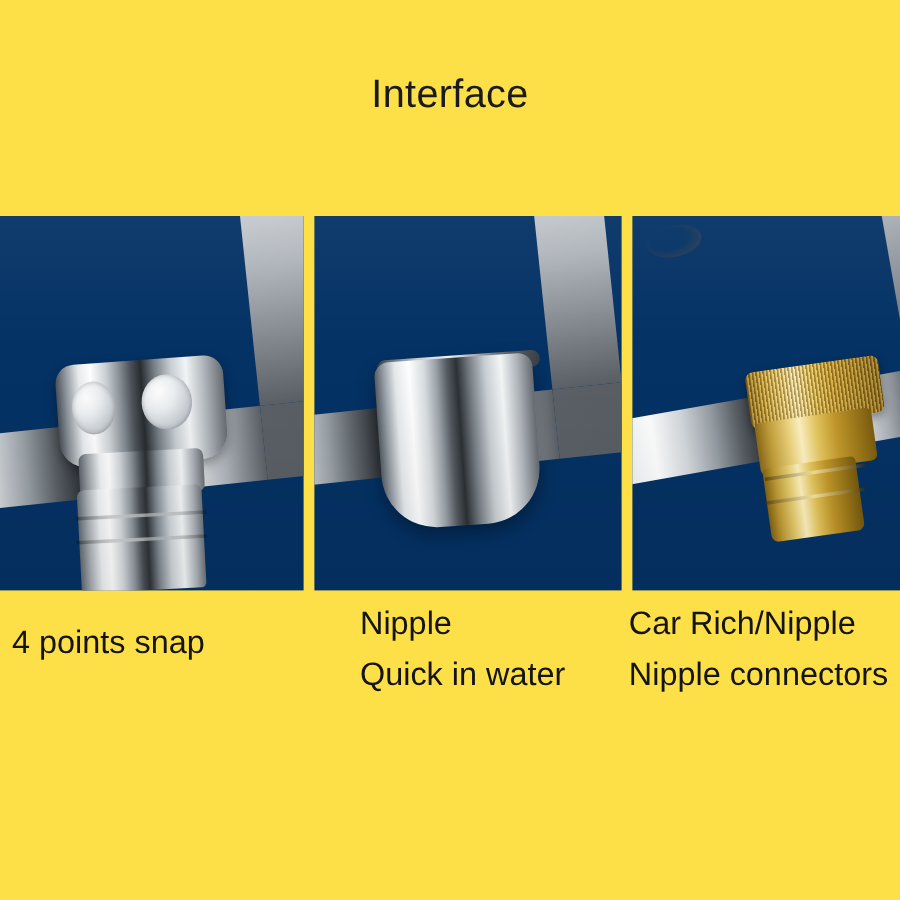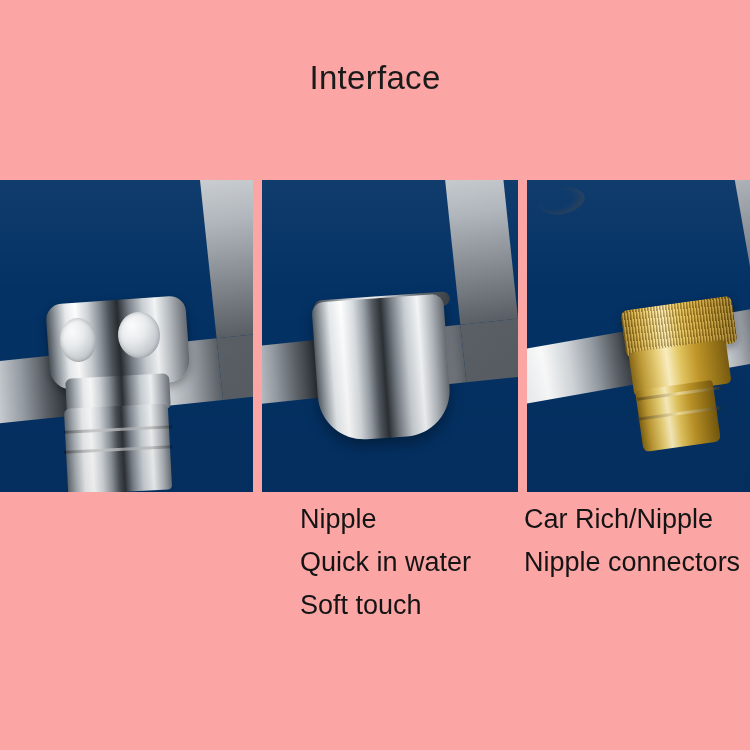--- a/index.html
+++ b/index.html
@@ -12,21 +12,21 @@
     width: 750px;
     height: 750px;
     overflow: hidden;
     font-family: "Liberation Sans", sans-serif;
     -webkit-font-smoothing: antialiased;
   }
   .page {
     position: relative;
     width: 750px;
     height: 750px;
-    background: #fca5a5;
+    background: #fde047;
   }
 
   
   .title {
     position: absolute;
     left: 0;
     top: 58px;
     width: 750px;
     text-align: center;
     font-size: 33px;
@@ -301,26 +301,26 @@
       <div class="chrome-spout p3-brass-tip"></div>
       <div class="chrome-spout p3-groove-1"></div>
       <div class="chrome-spout p3-groove-2"></div>
     </div>
 
   </div>
 
   <div class="captions">
 
     <div class="caption-col col-1">
+      <span class="caption-line">4 points snap</span>
     </div>
 
     <div class="caption-col col-2">
       <span class="caption-line">Nipple</span>
       <span class="caption-line">Quick in water</span>
-      <span class="caption-line">Soft touch</span>
     </div>
 
     <div class="caption-col col-3">
       <span class="caption-line">Car Rich/Nipple</span>
       <span class="caption-line">Nipple connectors</span>
     </div>
 
   </div>
 
 </div>

